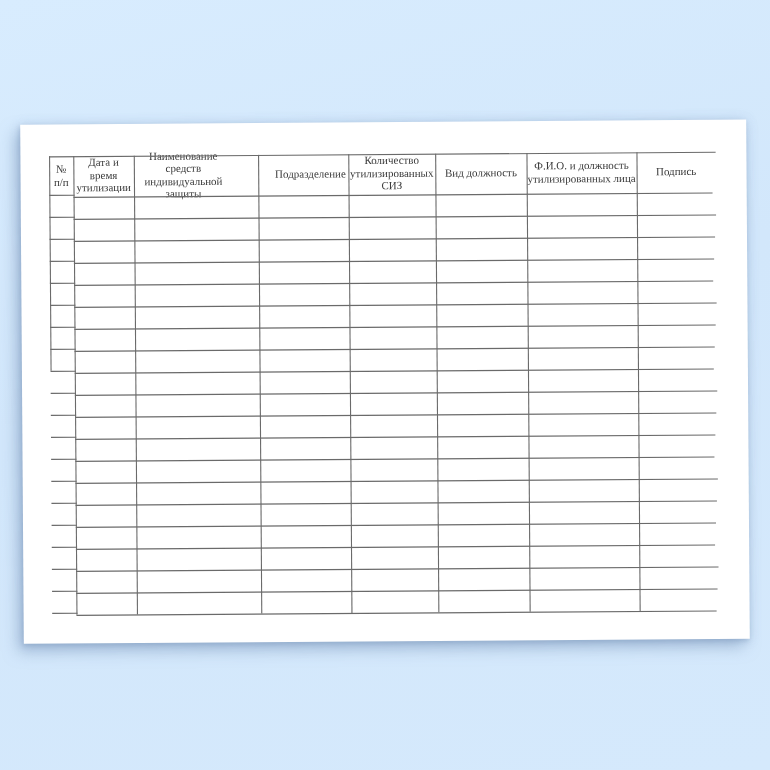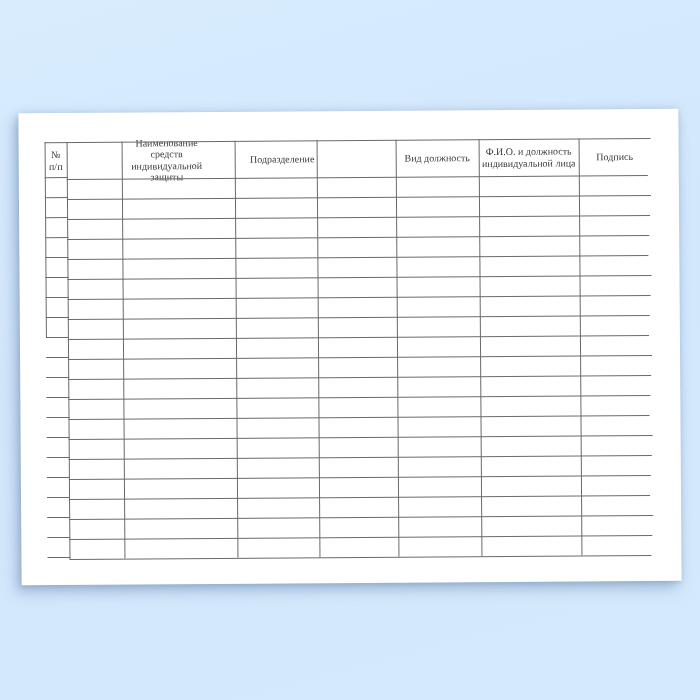--- a/index.html
+++ b/index.html
@@ -39,26 +39,31 @@
 </style>
 </head>
 <body>
 
 <div class="scene">
   <div class="page">
     <div class="table-area">
 
       <div class="hcell c0">№
 п/п</div>
+      <div class="hcell c1">Дата и время
+утилизации</div>
       <div class="hcell c2">Наименование средств
 индивидуальной защиты</div>
       <div class="hcell c3">Подразделение</div>
+      <div class="hcell c4">Количество
+утилизированных
+СИЗ</div>
       <div class="hcell c5">Вид должность</div>
       <div class="hcell c6">Ф.И.О. и должность
-индивидуальной лица</div>
+утилизированных лица</div>
       <div class="hcell c7">Подпись</div>
 
       <div id="grid">
           <div class="ln" style="left: 0px; top: 0px; width: 1px; height: 195px;"></div>
           <div class="ln" style="left: 22px; top: 0px; width: 1px; height: 417px;"></div>
           <div class="ln" style="left: 77px; top: 0px; width: 1px; height: 417px;"></div>
           <div class="ln" style="left: 190px; top: 0px; width: 1px; height: 417px;"></div>
           <div class="ln" style="left: 272px; top: 0px; width: 1px; height: 417px;"></div>
           <div class="ln" style="left: 351px; top: 0px; width: 1px; height: 417px;"></div>
           <div class="ln" style="left: 434px; top: 0px; width: 1px; height: 417px;"></div>

